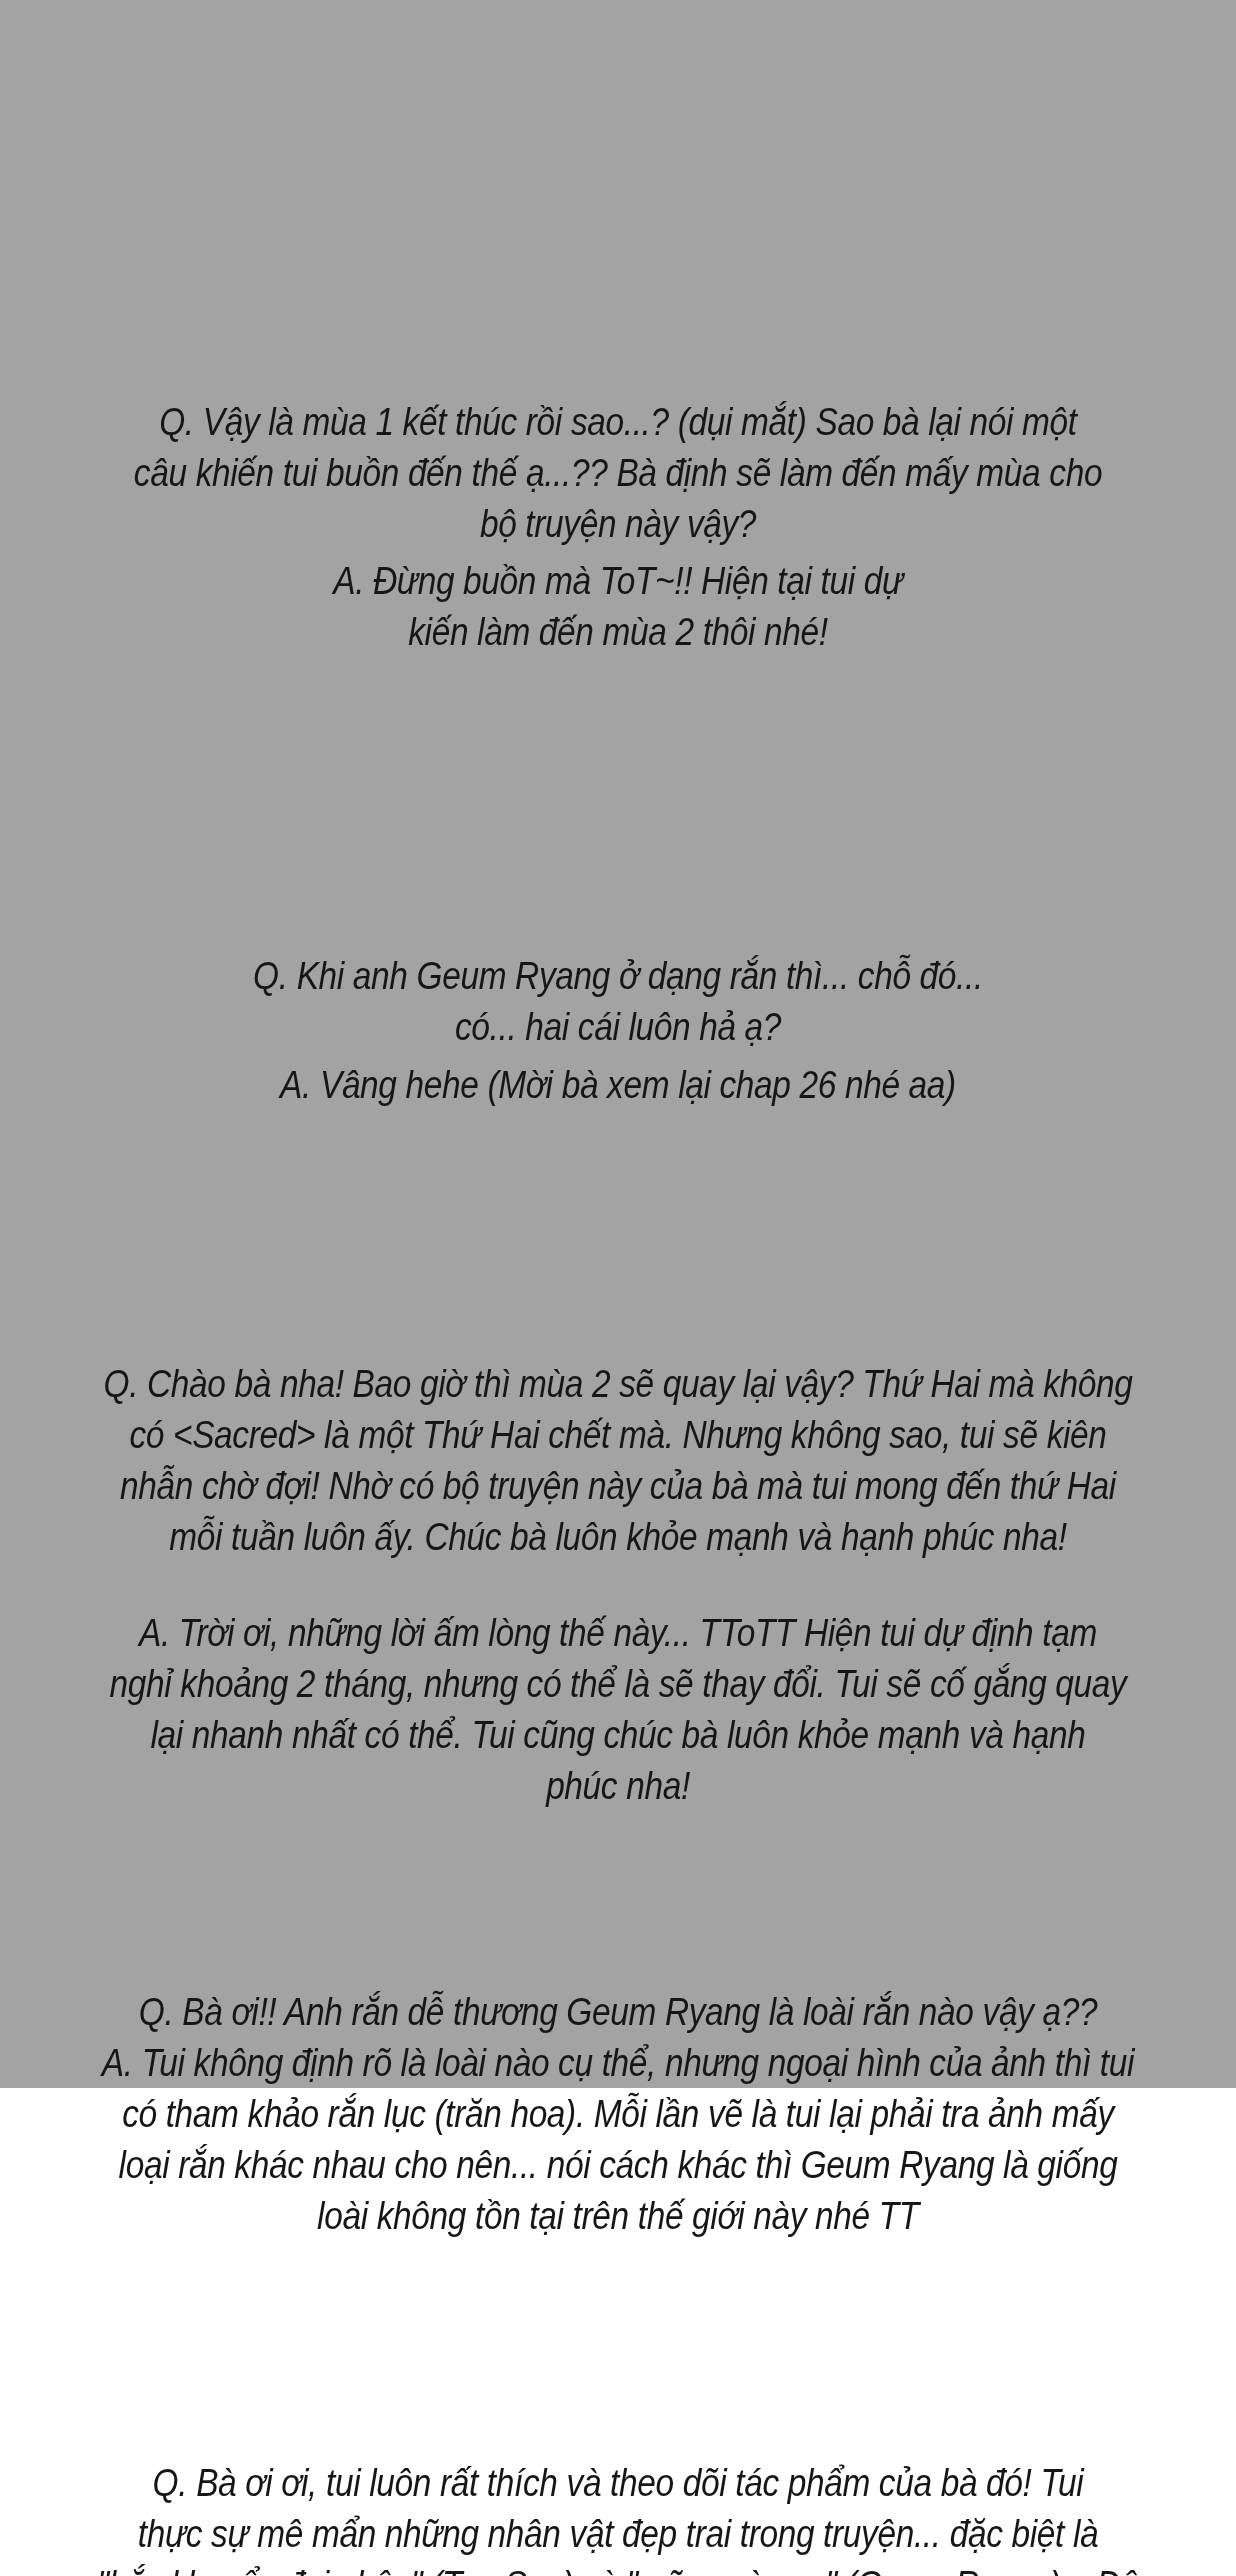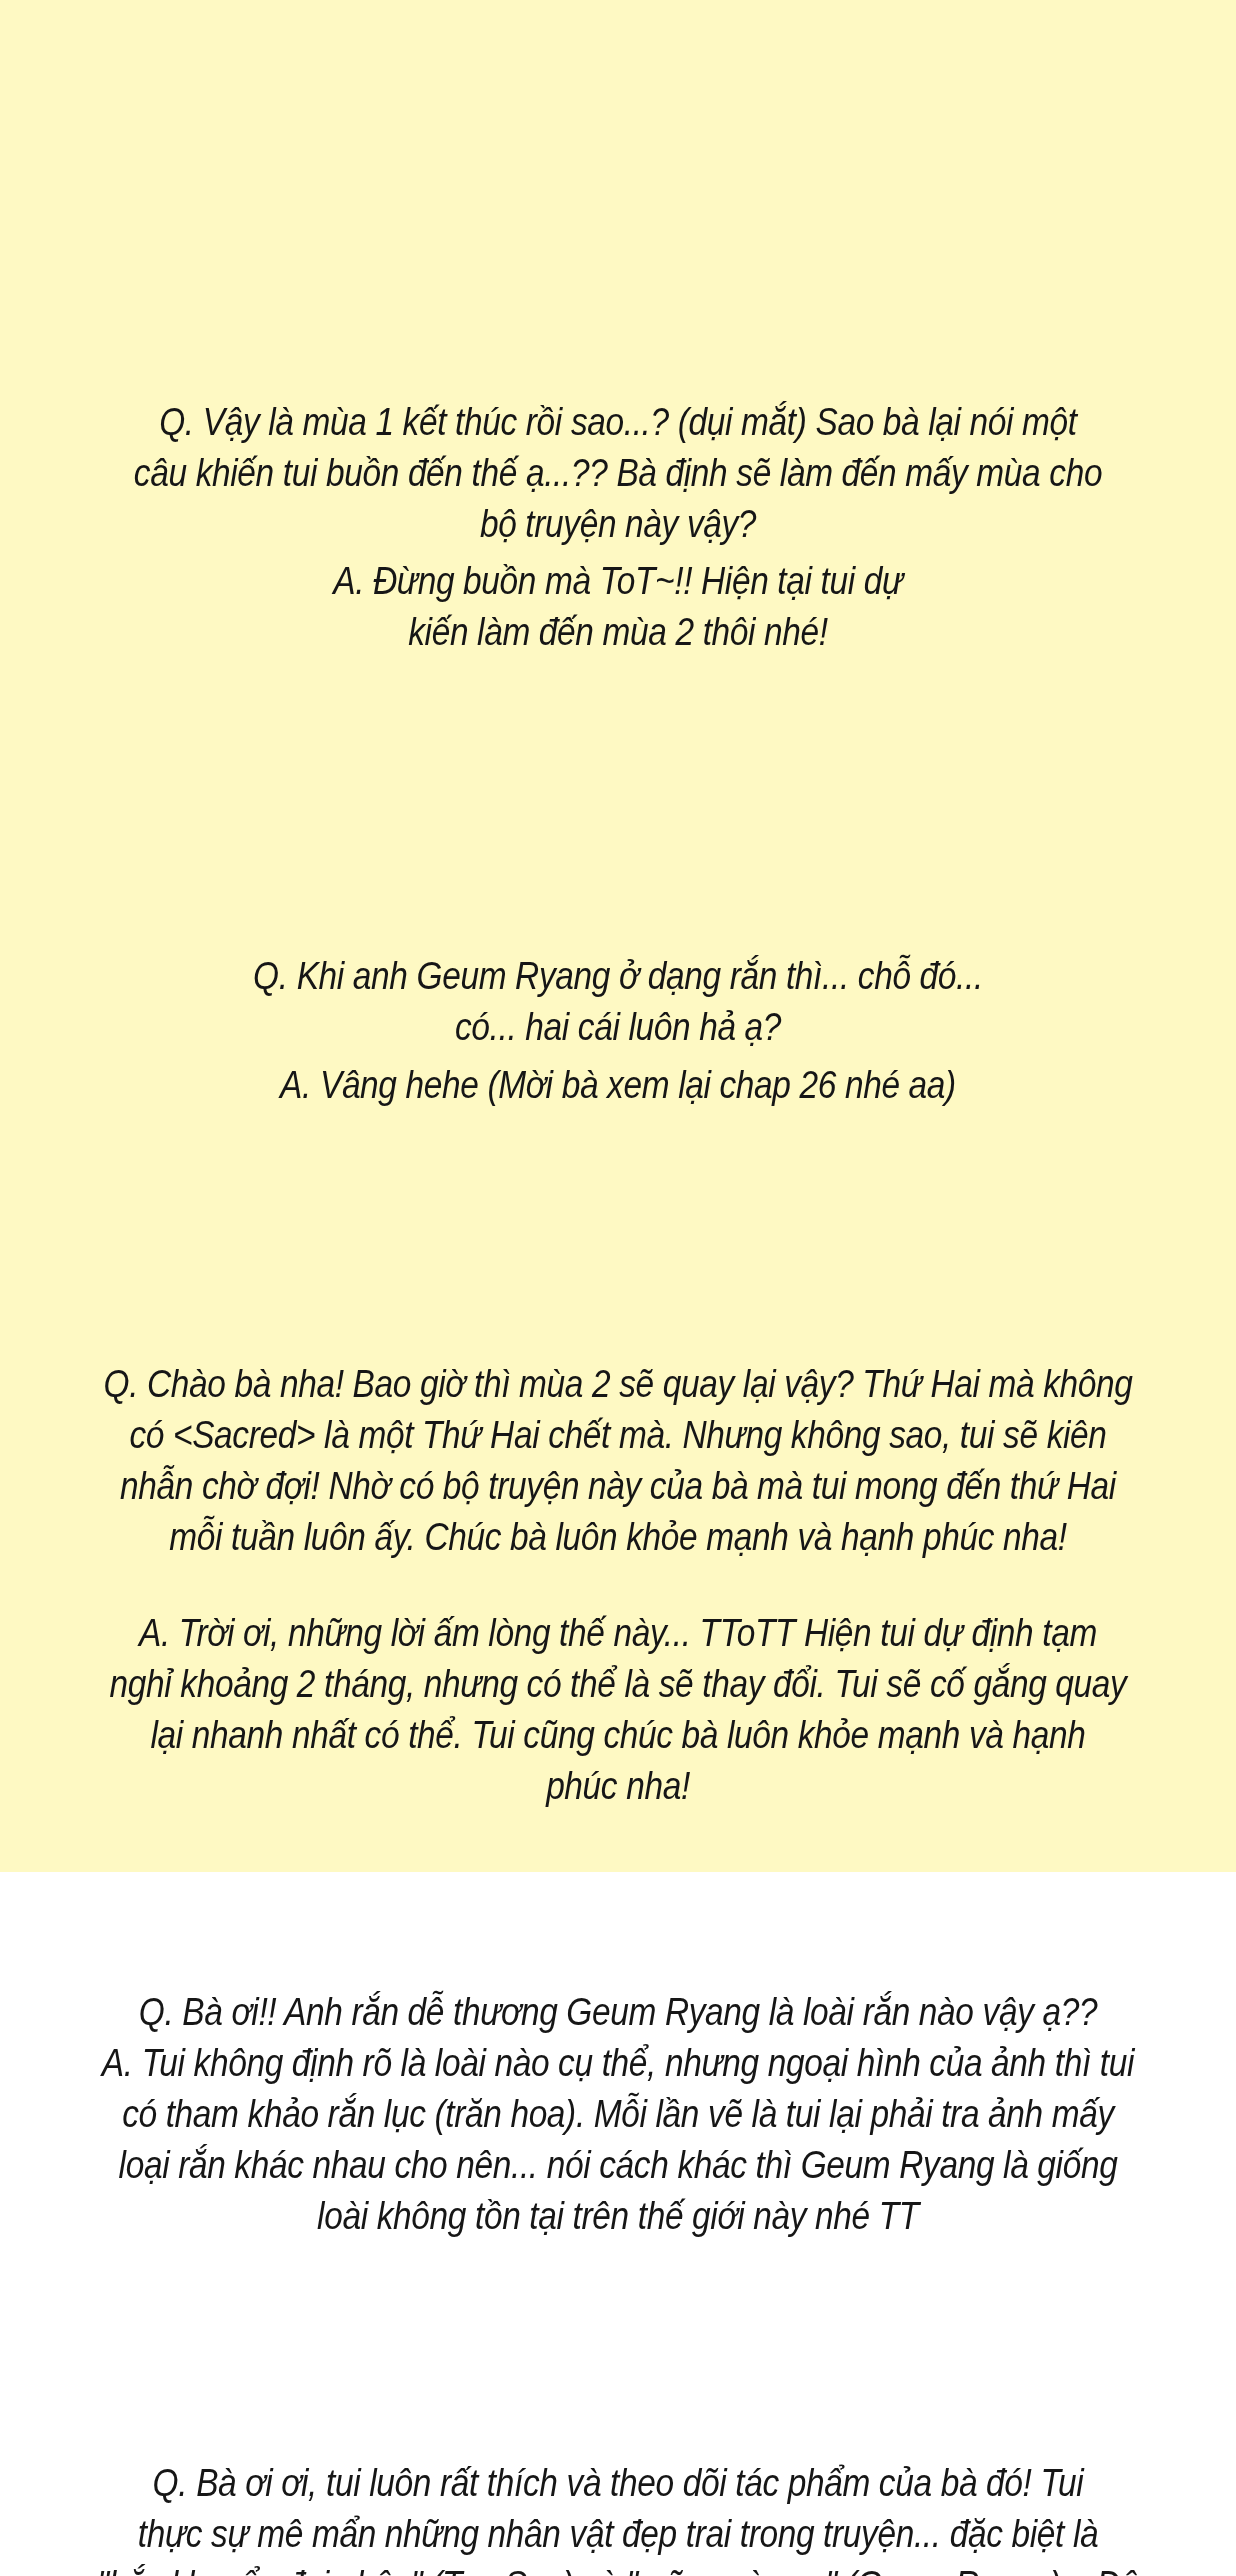--- a/index.html
+++ b/index.html
@@ -10,25 +10,25 @@
     width: 1236px;
     height: 2576px;
     background: #ffffff;
     overflow: hidden;
     position: relative;
   }
   .page {
     position: absolute;
     left: 0; top: 0;
     width: 1236px;
-    height: 1872px;
+    height: 2088px;
     font-family: "Liberation Sans", "DejaVu Sans", sans-serif;
     font-style: italic;
     color: #161616;
-    background: #fef9c3;
+    background: #a3a3a3;
   }
   .qa-block {
     position: absolute;
     left: 0;
     width: 1236px;
     text-align: center;
     font-size: 38px;
     line-height: 51px;
     letter-spacing: -0.4px;
     transform: scaleX(0.88);

